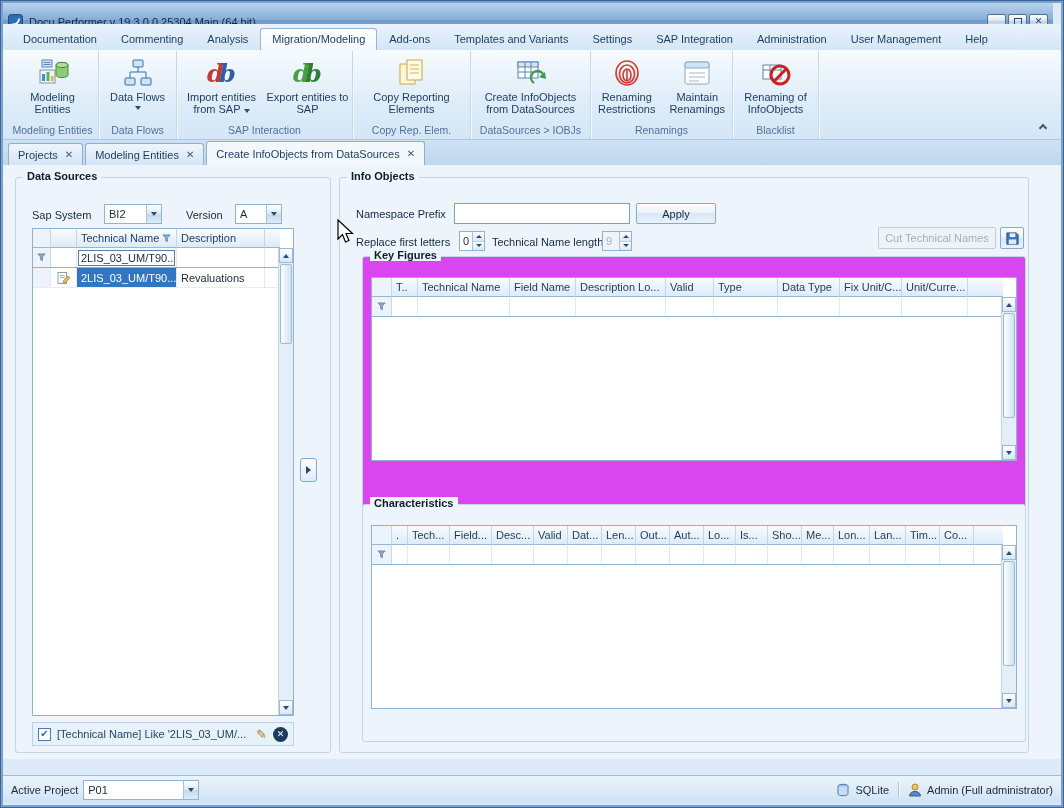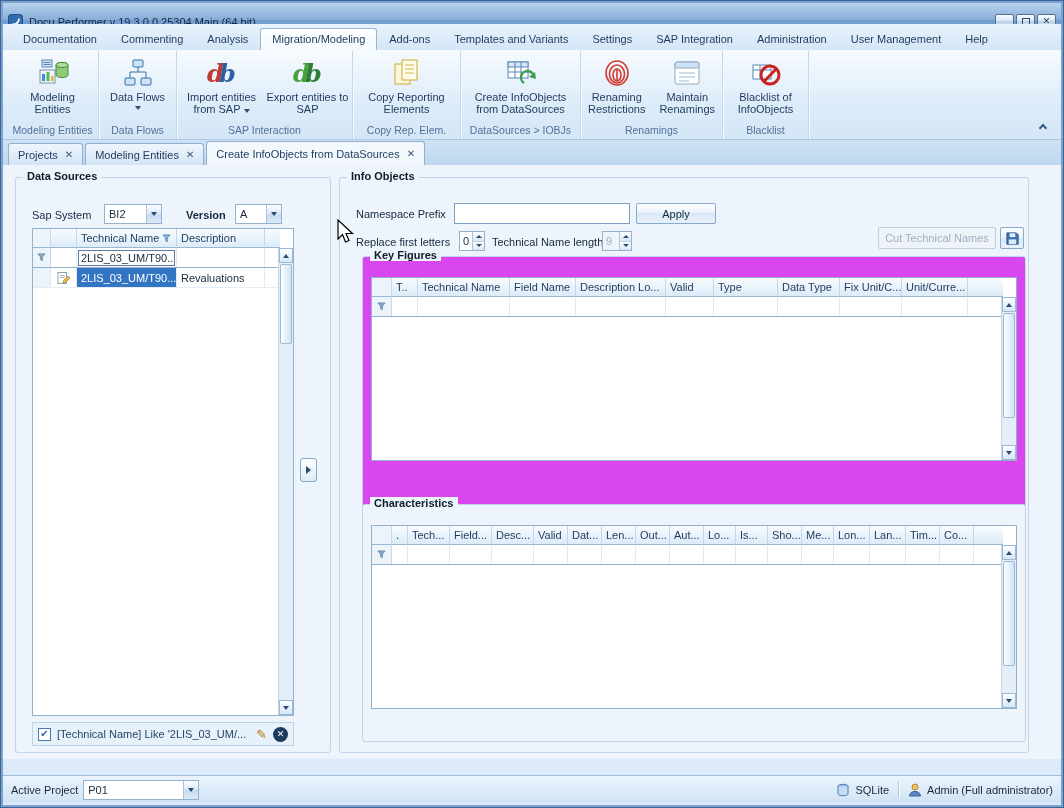--- a/index.html
+++ b/index.html
@@ -1,21 +1,21 @@
 <!DOCTYPE html>
 <html><head>
 <meta charset="utf-8">
 <style>
   html,body{margin:0;padding:0;}
   body{width:1064px;height:808px;position:relative;font-family:"Liberation Sans",sans-serif;font-size:11px;color:#1a2a3a;background:#fff;overflow:hidden;}
   *{box-sizing:border-box;}
   .window{position:absolute;inset:0;background:#dceafa;border:3px solid #7aa2d0;outline:1px solid #3d6594;outline-offset:-1px;overflow:hidden;}
 
   
-  .titlebar{position:absolute;left:0;top:0;right:0;height:37px;background:linear-gradient(#b9d3ee,#87add8 45%,#709bce 46%,#8fb4de);display:flex;align-items:center;padding:0 5px;gap:6px;}
+  .titlebar{position:absolute;left:0;top:0;right:8px;height:37px;background:linear-gradient(#b9d3ee,#87add8 45%,#709bce 46%,#8fb4de);display:flex;align-items:center;padding:0 5px;gap:6px;}
   .title-text{color:#15273f;white-space:nowrap;}
   .winbtns{margin-left:auto;display:flex;gap:2px;}
   .winbtn{width:19px;height:15px;border:1px solid #51718f;border-radius:2px;background:linear-gradient(#fbfdff,#d5e4f2 50%,#bcd2e8 50%,#d8e8f6);display:flex;align-items:center;justify-content:center;font-size:9px;color:#24425f;line-height:1;}
   .min-glyph{width:8px;height:3px;background:#2a4a6a;margin-top:7px;}
   .max-glyph{width:8px;height:7px;border:1.5px solid #2a4a6a;}
 
   
   .menubar{position:absolute;left:0;top:21px;right:0;height:26px;background:linear-gradient(#e9f3fc,#d4e6f6);display:flex;align-items:flex-end;padding:0 8px;}
   .mtab{padding:4px 11px 5px;color:#1c3a5e;border:1px solid transparent;border-bottom:none;border-radius:3px 3px 0 0;white-space:nowrap;}
   .mtab.active{background:linear-gradient(#ffffff,#f2f8fe);border-color:#96b6d8;}
@@ -192,21 +192,21 @@
               <text x="1" y="25" font-family="DejaVu Serif, serif" font-style="italic" font-weight="bold" font-size="24" fill="#4aa03e">d</text>
               <text x="13" y="25" font-family="DejaVu Serif, serif" font-style="italic" font-weight="bold" font-size="24" fill="#2e7d36">b</text>
             </svg>
           <span class="rlabel">Export entities to SAP</span>
         </div>
       </div>
       <div class="rgrouplabel">SAP Interaction</div>
     </div>
 
 
-    <div class="rgroup" style="width:108px">
+    <div class="rgroup" style="width:118px">
       <div class="rbtns">
         <div class="rbtn" style="width:92px">
           <svg class="ricon" viewBox="0 0 32 32">
               <rect x="4" y="7" width="15" height="20" fill="#fdf6d8" stroke="#c9a93c"></rect>
               <rect x="11" y="3" width="15" height="20" fill="#fdfae8" stroke="#c9a93c"></rect>
               <line x1="14" y1="8" x2="23" y2="8" stroke="#d9b84a"></line>
               <line x1="14" y1="12" x2="23" y2="12" stroke="#d9b84a"></line>
               <line x1="14" y1="16" x2="23" y2="16" stroke="#d9b84a"></line>
             </svg>
           <span class="rlabel">Copy Reporting Elements</span>
@@ -263,21 +263,21 @@
     <div class="rgroup" style="width:86px">
       <div class="rbtns">
         <div class="rbtn" style="width:80px">
           <svg class="ricon" viewBox="0 0 32 32">
               <rect x="3" y="8" width="18" height="14" fill="#fff" stroke="#5b86b5"></rect>
               <line x1="3" y1="13" x2="21" y2="13" stroke="#5b86b5"></line>
               <line x1="10" y1="8" x2="10" y2="22" stroke="#5b86b5"></line>
               <circle cx="20" cy="18" r="9" fill="none" stroke="#cc2222" stroke-width="3"></circle>
               <line x1="14" y1="24.5" x2="26.5" y2="11.5" stroke="#cc2222" stroke-width="3"></line>
             </svg>
-          <span class="rlabel">Blacklist of InfoObjects</span>
+          <span class="rlabel">Renaming of InfoObjects</span>
         </div>
       </div>
       <div class="rgrouplabel">Blacklist</div>
     </div>
 
     <div class="ribbon-collapse">
         <span class="chev-up"></span>
       </div>
   </div>
 
@@ -301,21 +301,21 @@
     <div class="gb" style="left:12px;top:12px;width:316px;height:576px;">
       <div class="gbl">Data Sources</div>
 
       <span class="flabel" style="left:16px;top:31px;">Sap System</span>
       <div class="combo" style="left:88px;top:26px;width:58px;">
         <span class="combo-val">BI2</span>
         <span class="combo-btn">
             <i class="tri-down"></i>
           </span>
       </div>
-      <span class="flabel" style="left:170px;top:31px;font-weight:bold;">Version</span>
+      <span class="flabel" style="left:170px;top:31px;">Version</span>
       <div class="combo" style="left:219px;top:26px;width:47px;">
         <span class="combo-val">A</span>
         <span class="combo-btn">
             <i class="tri-down"></i>
           </span>
       </div>
 
       <div class="grid" style="left:16px;top:50px;width:262px;height:488px;">
         <div class="ghead" style="width:247px;">
           <div class="hc ind" style="width:18px;"></div>

